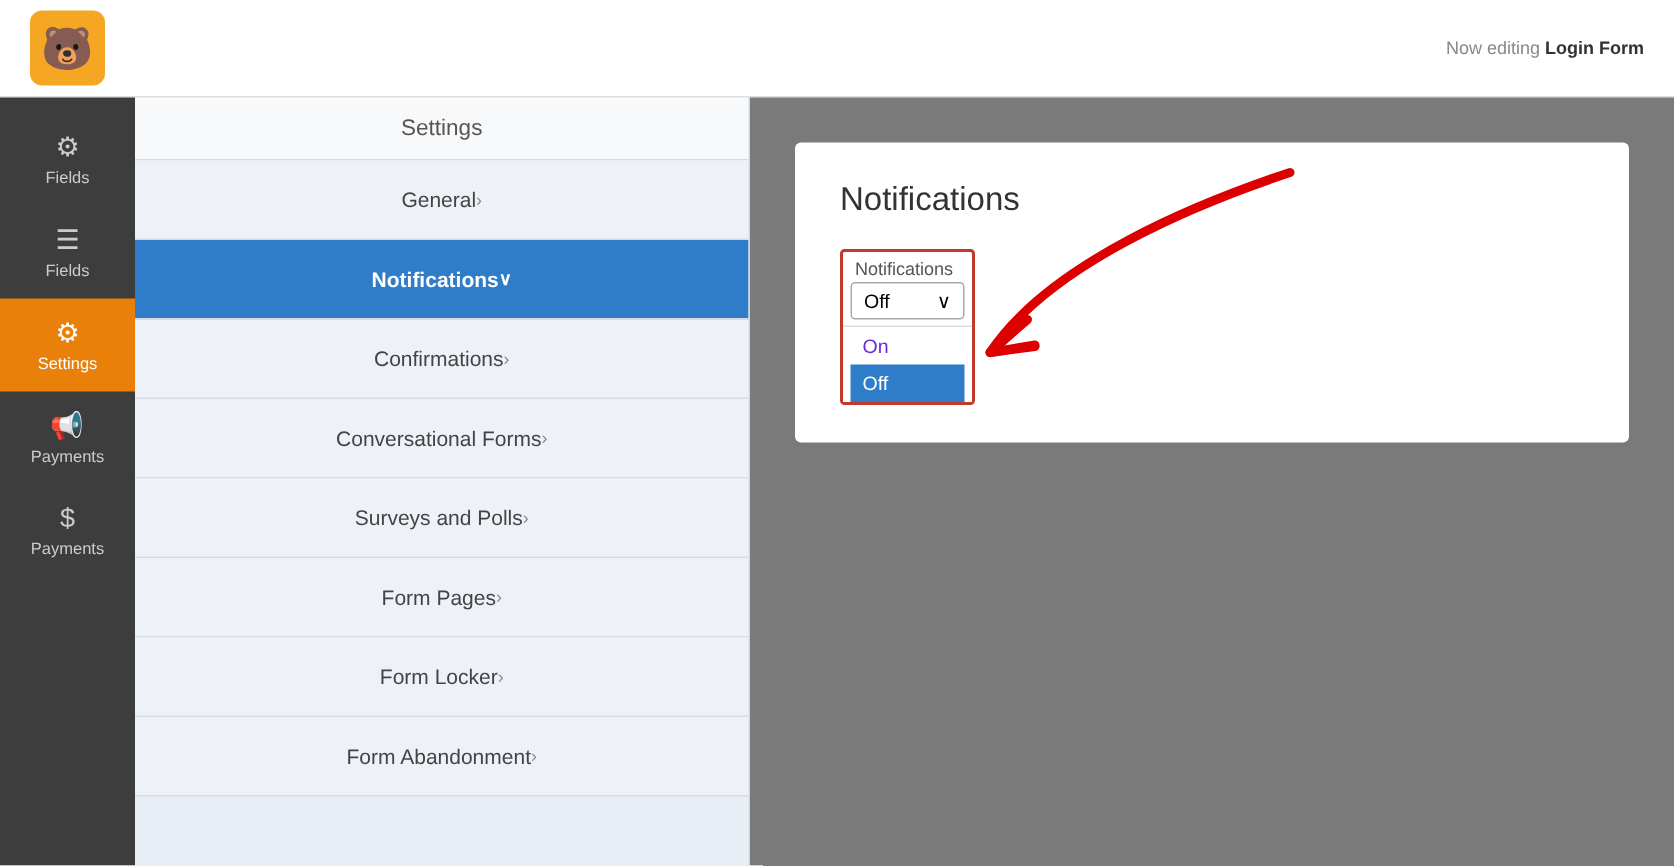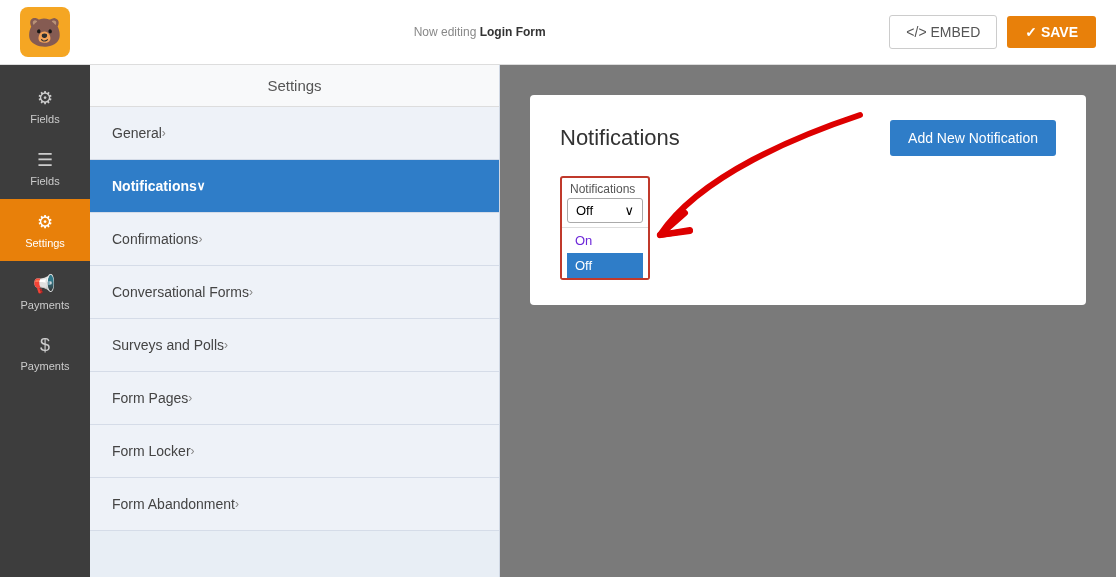--- a/index.html
+++ b/index.html
@@ -110,21 +110,21 @@
       border-bottom: 1px solid #ddd;
       padding: 12px 20px;
       text-align: center;
       font-size: 15px;
       color: #555;
       font-weight: 500;
     }
     .settings-menu-item {
       display: flex;
       align-items: center;
-      justify-content: flex-start;
+      justify-content: center;
       padding: 18px 22px;
       border-bottom: 1px solid #d5dce8;
       cursor: pointer;
       font-size: 14px;
       color: #444;
       background: #eef2f8;
     }
     .settings-menu-item.active {
       background: #2f7dc8;
       color: #fff;
@@ -230,24 +230,20 @@
 <body>
 
 <div class="top-bar">
   <div class="logo-area">
     <div class="logo-bear">🐻</div>
   </div>
   <div class="editing-title">
     <span>Now editing</span>
     <strong>Login Form</strong>
   </div>
-  <div class="top-actions">
-    <button class="btn-embed">&lt;/&gt;  EMBED</button>
-    <button class="btn-save">✓ SAVE</button>
-  </div>
 </div>
 
 <div class="main-layout">
 
   <div class="sidebar-nav">
     <div class="nav-item">
       <span class="nav-icon">⚙</span>
       <span>Fields</span>
     </div>
     <div class="nav-item">
@@ -308,21 +304,20 @@
   <div class="main-content content-wrapper">
 
     <svg class="arrow-svg" viewBox="0 0 320 200">
       <path d="M 260 20 C 200 40, 100 80, 60 140 L 80 120 M 60 140 L 90 135" stroke="#d00" stroke-width="6" fill="none" stroke-linecap="round" stroke-linejoin="round"></path>
       <path d="M 60 140 L 85 118 M 60 140 L 90 136" stroke="#d00" stroke-width="6" fill="none" stroke-linecap="round" stroke-linejoin="round"></path>
     </svg>
 
     <div class="notifications-panel">
       <div class="notifications-panel-header">
         <h2 class="notifications-title">Notifications</h2>
-        <button class="btn-add-notification">Add New Notification</button>
       </div>
 
       
       <div class="notifications-dropdown-container">
         <span class="dropdown-label">Notifications</span>
         <div class="dropdown-trigger">
           <span>Off</span>
           <span>∨</span>
         </div>
         <div class="dropdown-options">

